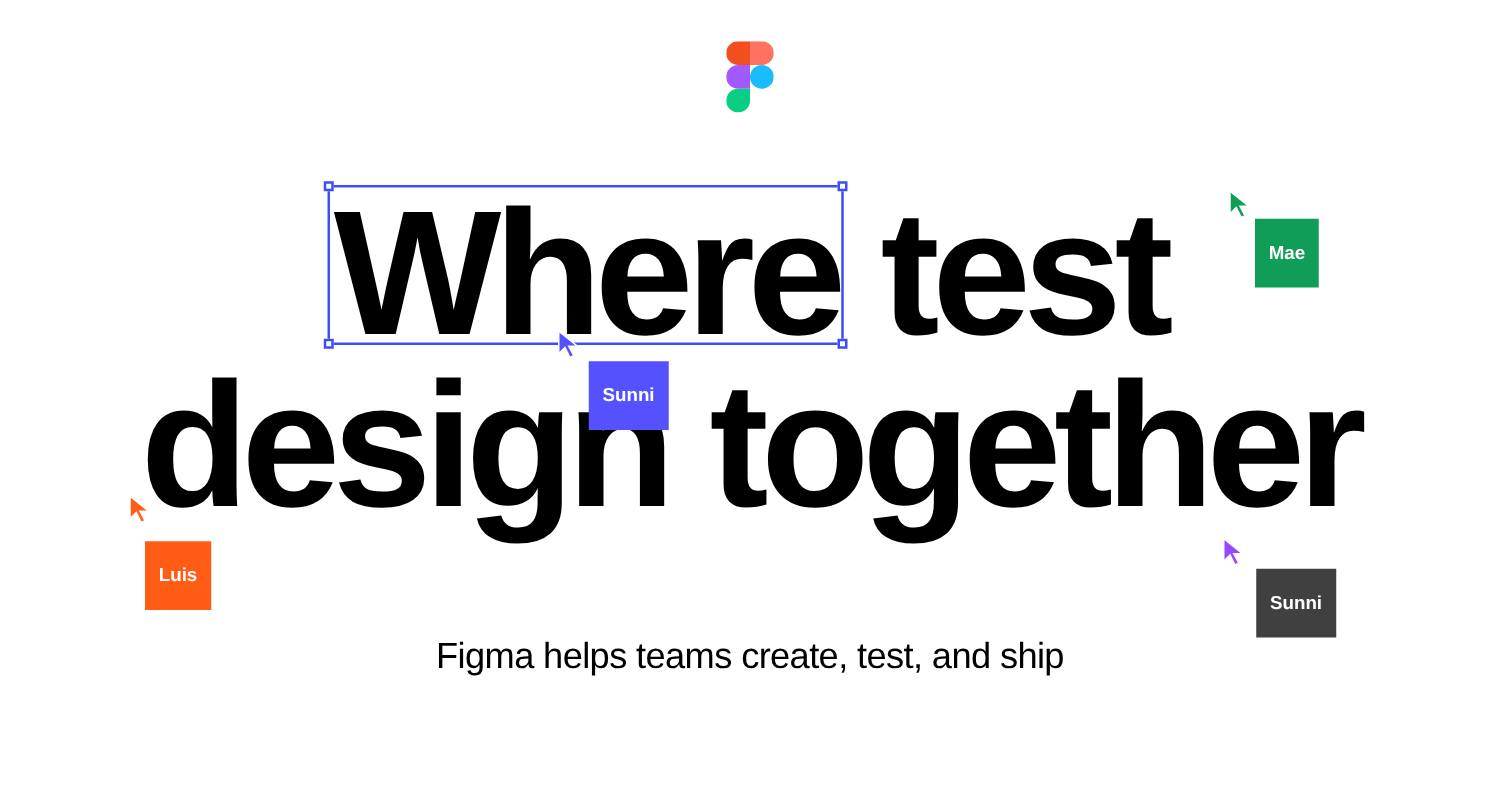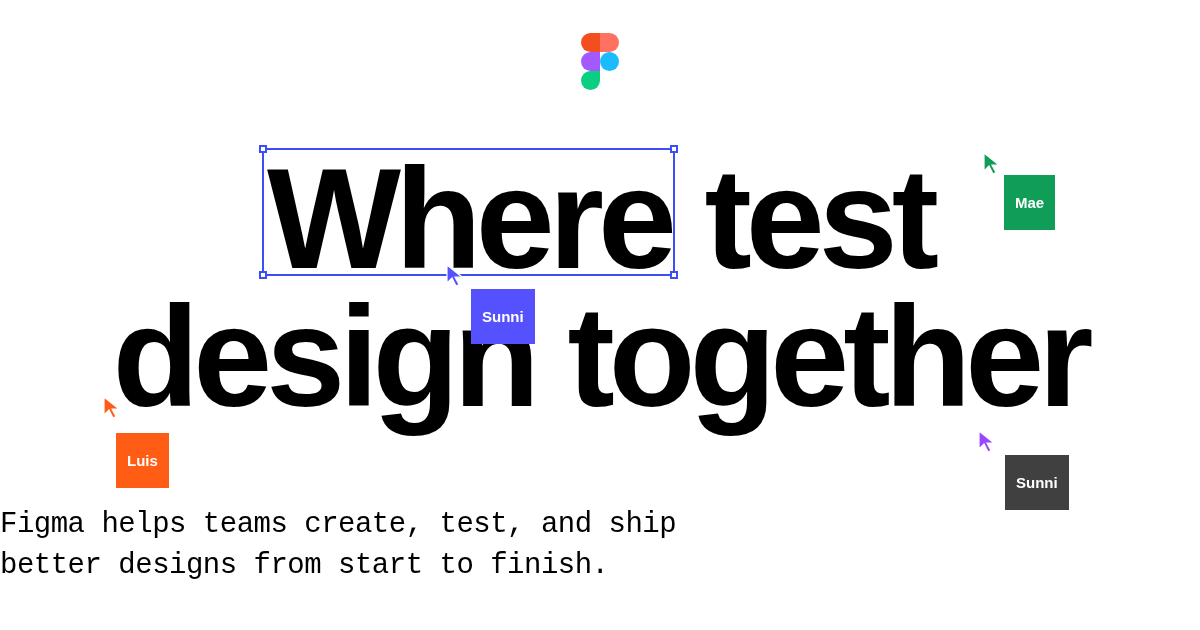--- a/index.html
+++ b/index.html
@@ -55,26 +55,26 @@
     }
     .sel-tl { top: -5px; left: -5px; }
     .sel-tr { top: -5px; right: -5px; }
     .sel-bl { bottom: -5px; left: -5px; }
     .sel-br { bottom: -5px; right: -5px; }
     .subhead {
       position: absolute;
       top: 505px;
       left: 0;
       right: 0;
+      text-align: center;
       font-size: 29px;
       line-height: 1.4;
       color: #000000;
       font-weight: 400;
       letter-spacing: -0.5px;
-      font-family: Liberation Mono, monospace;
     }
     .cursor-group {
       position: absolute;
     }
     .cursor-label {
       position: absolute;
       color: #fff;
       font-size: 15px;
       font-weight: 600;
       padding: 19px 11px;
@@ -126,21 +126,20 @@
         <span class="sel-handle sel-br"></span>
       </span>
     </span>
     <span>test</span><br>
     <span>design together</span>
   </div>
 </div>
 
 <div class="subhead">
   <div>Figma helps teams create, test, and ship</div>
-  <div>better designs from start to finish.</div>
 </div>
 
 <div class="cursor-group tony-grp">
   <svg class="cursor-svg tony-cursor" viewBox="0 0 20 24">
     <path d="M2 2 L2 20 L7 15 L11 23 L14 21.5 L10 14 L17 14 Z" fill="#5551ff" stroke="#fff" stroke-width="1.2"></path>
   </svg>
   <div class="cursor-label tony-label">Sunni</div>
 </div>
 
 <div class="cursor-group mae-grp">

